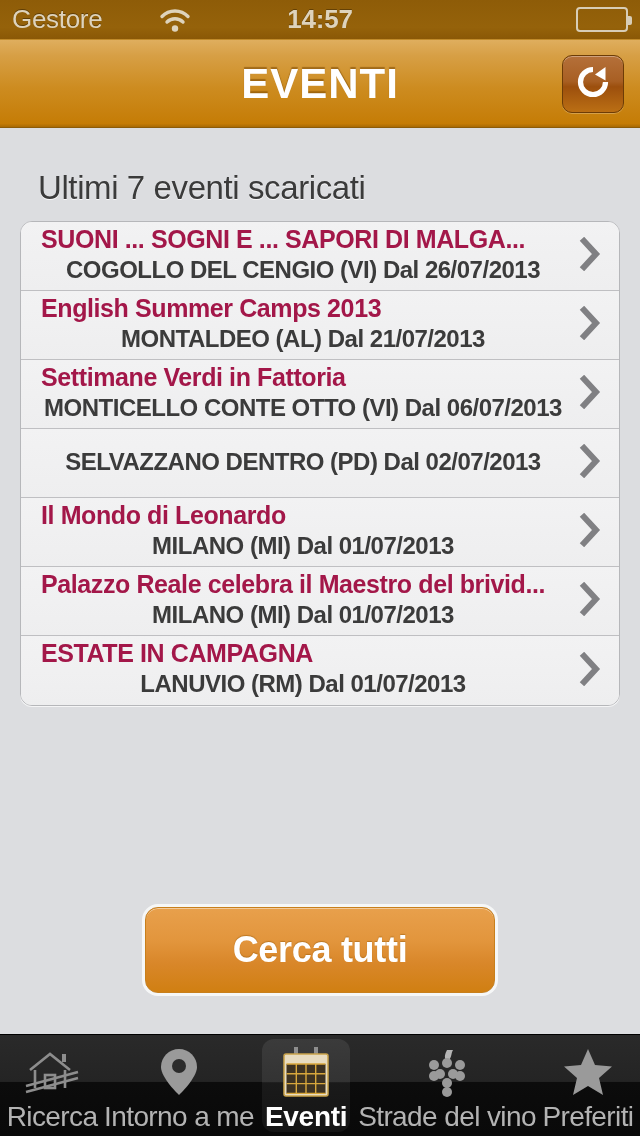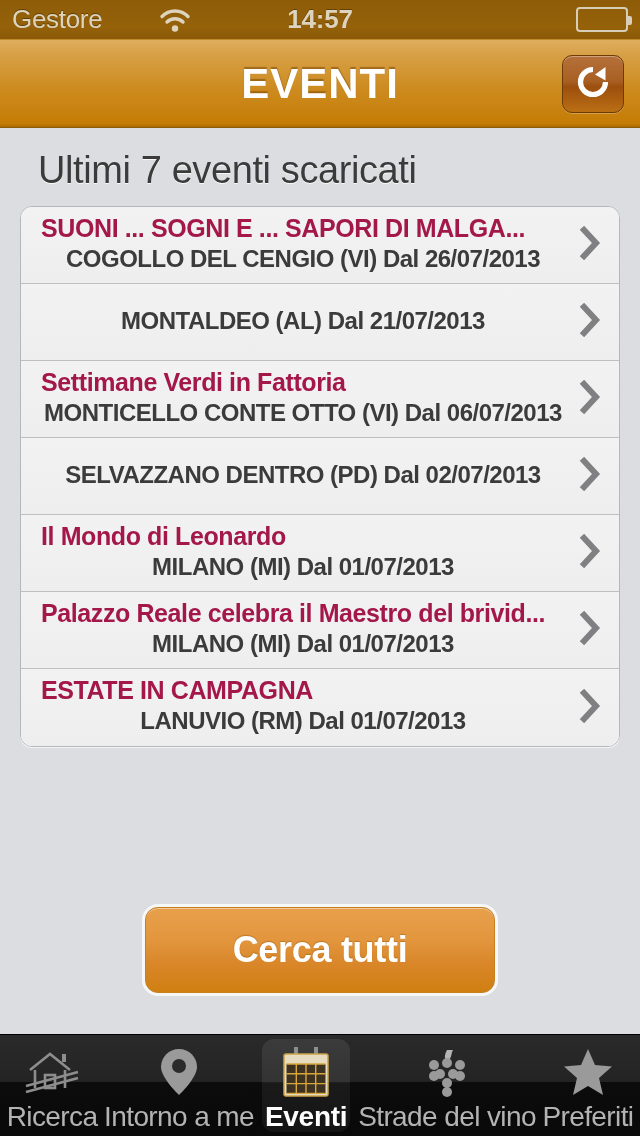--- a/index.html
+++ b/index.html
@@ -58,32 +58,32 @@
     box-shadow:inset 0 1px 0 rgba(255,255,255,.35), 0 1px 0 rgba(255,255,255,.25);
     display:flex; align-items:center; justify-content:center; cursor:pointer;
   }
 
   
   .content{
     position:absolute; top:129px; left:0; width:640px; bottom:102px;
     background:#dcdde0;
   }
   .section-heading{
-    font-size:38px; font-weight:400; color:#3b3b3b;
-    padding:20px 0 14px 38px; letter-spacing:-0.4px;
+    font-size:33px; font-weight:400; color:#3b3b3b;
+    padding:40px 0 14px 38px; letter-spacing:-0.4px;
     text-shadow:0 1px 0 rgba(255,255,255,.8);
   }
 
   .list-card{
     margin:0 20px; border:1px solid #b6b7ba; border-radius:12px;
     background:#f0f0f1; overflow:hidden;
     box-shadow:0 1px 0 rgba(255,255,255,.7);
   }
   .row{
-    display:flex; align-items:center; height:77px;
+    display:flex; align-items:center; height:69px;
     padding:0 10px 4px 20px; border-bottom:1px solid #bfbfc2;
     background:linear-gradient(to bottom,#f2f2f3 0%,#eeeeef 100%);
     cursor:pointer;
   }
   .row:last-child{ border-bottom:none; }
   .row-text{ flex:1; min-width:0; padding-right:6px; }
   .row-title{
     font-size:25px; font-weight:700; color:#a31749; letter-spacing:-0.4px;
     line-height:29px; white-space:nowrap; overflow:hidden;
   }
@@ -175,20 +175,21 @@
       </div>
       <span class="chevron">
         <svg width="22" height="34" viewBox="0 0 22 34">
             <polyline points="5,4 17,17 5,30" fill="none" stroke="#808083" stroke-width="6" stroke-linecap="square" stroke-linejoin="miter"></polyline>
           </svg>
       </span>
     </div>
 
     <div class="row">
       <div class="row-text">
+        <div class="row-title">English Summer Camps 2013</div>
         <div class="row-sub">MONTALDEO (AL)  Dal 21/07/2013</div>
       </div>
       <span class="chevron">
         <svg width="22" height="34" viewBox="0 0 22 34">
             <polyline points="5,4 17,17 5,30" fill="none" stroke="#808083" stroke-width="6" stroke-linecap="square"></polyline>
           </svg>
       </span>
     </div>
 
     <div class="row">

